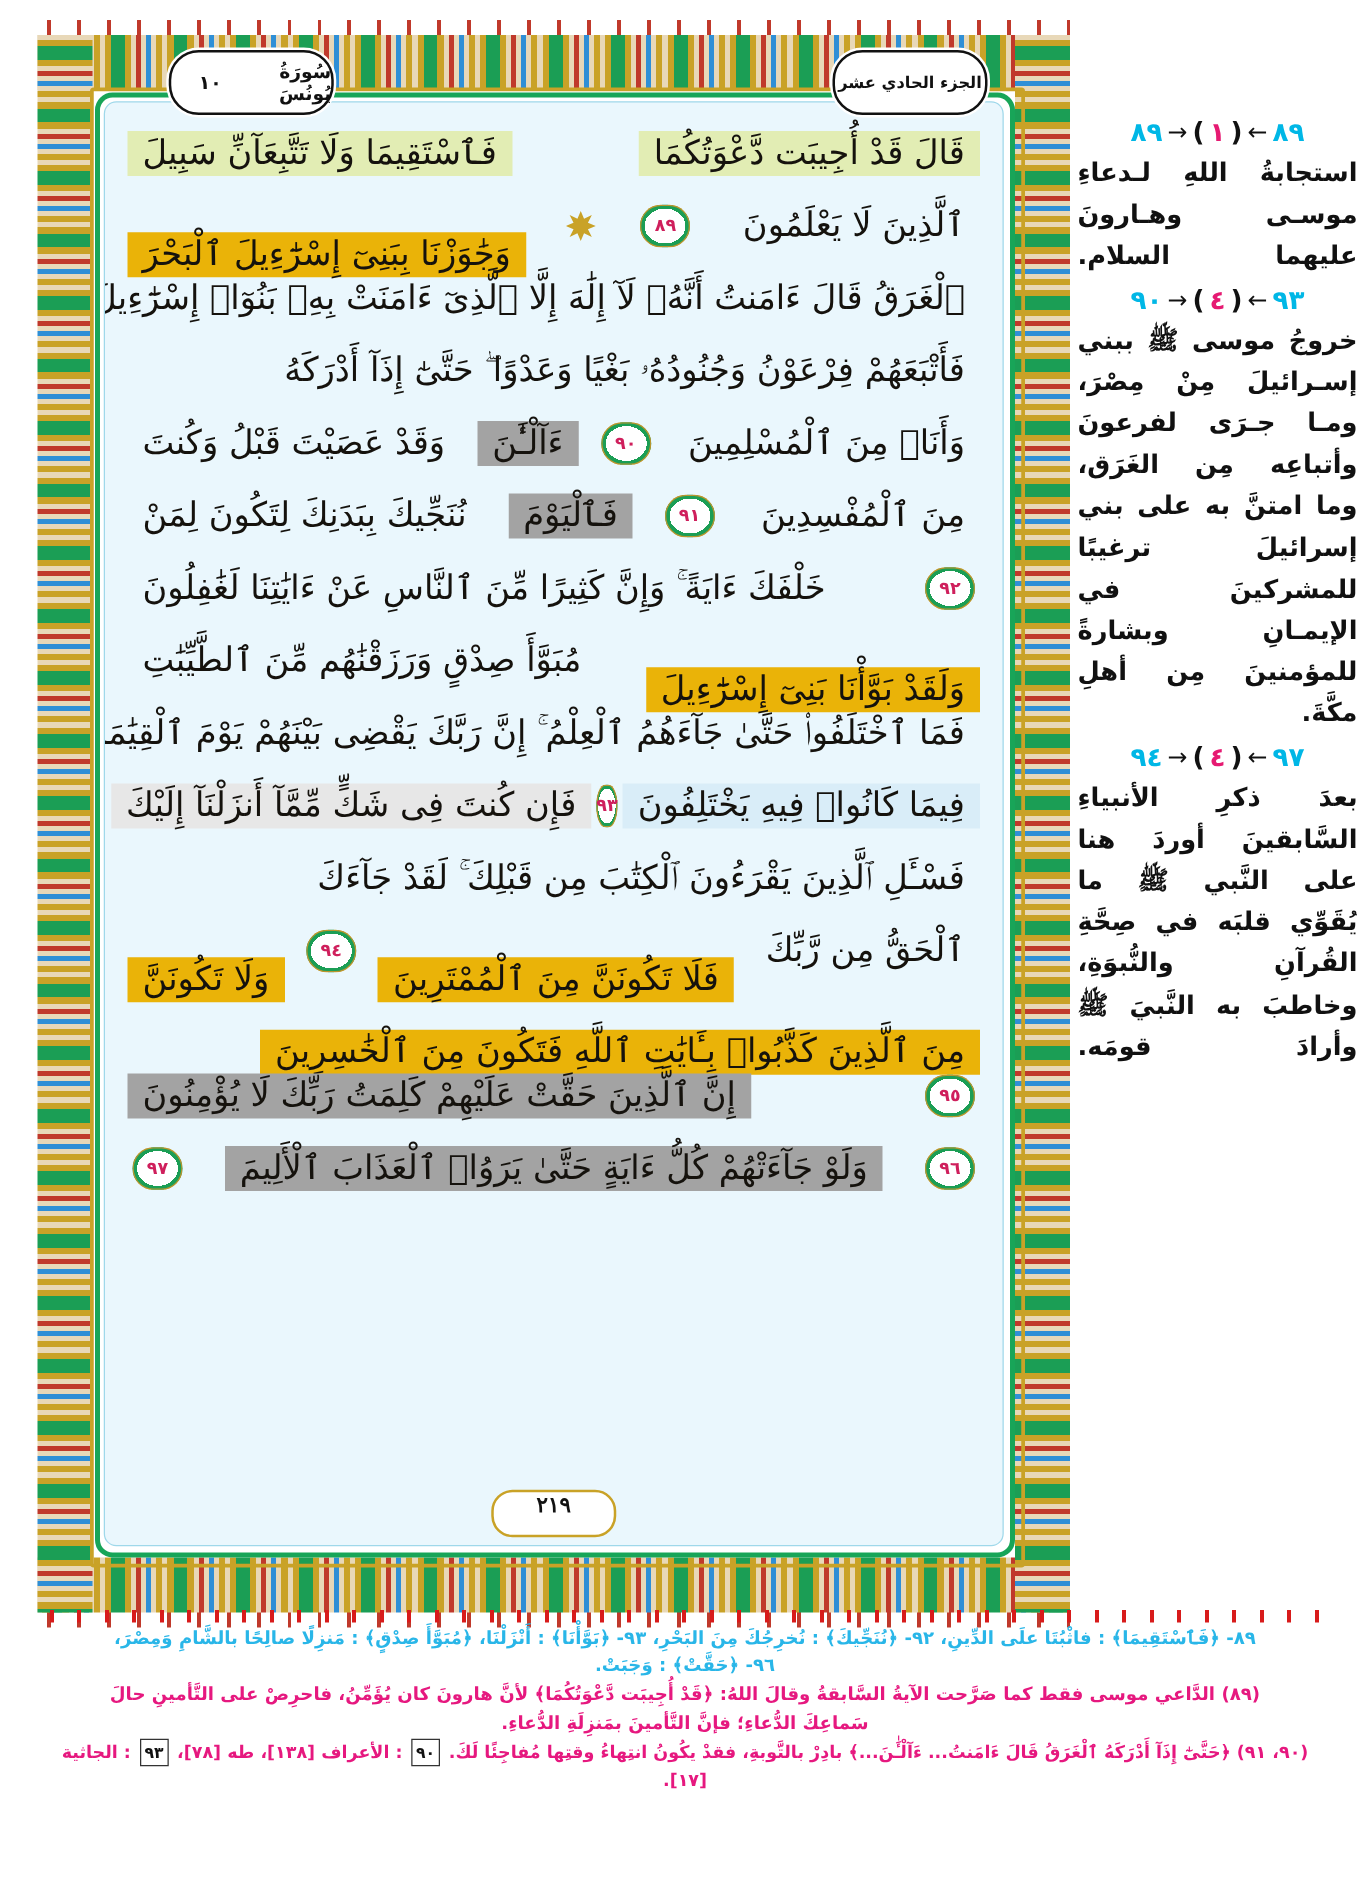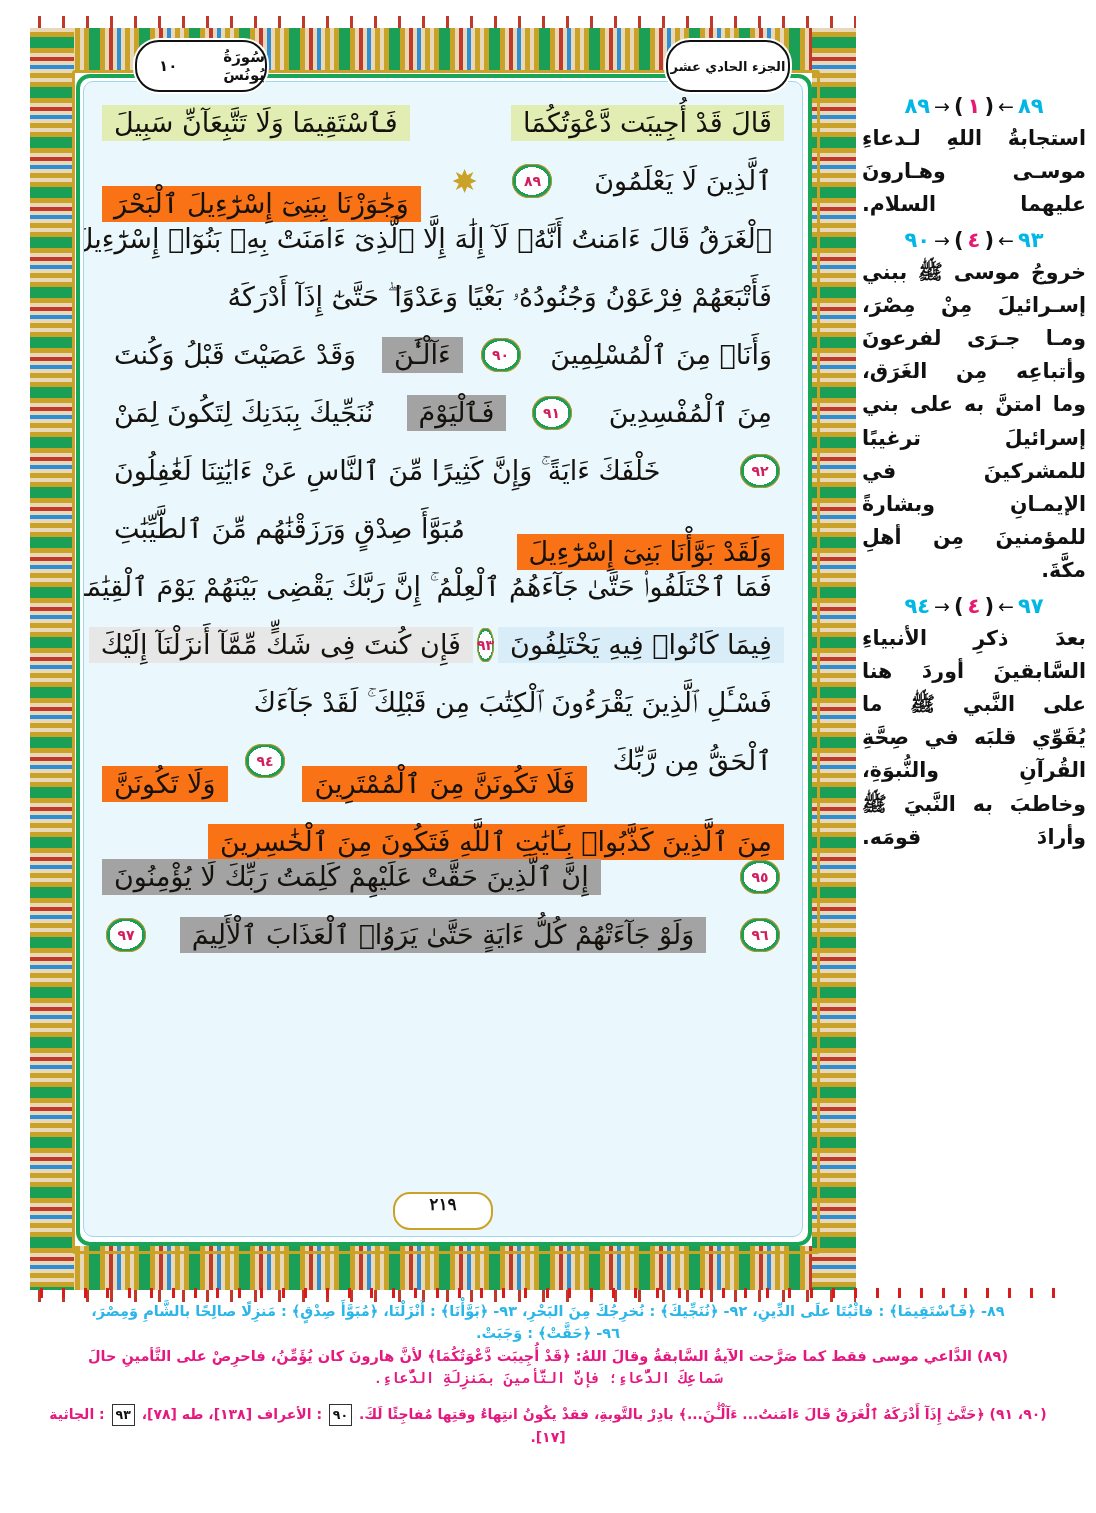--- a/index.html
+++ b/index.html
@@ -95,21 +95,21 @@
   .qline{
     display:flex;flex-direction:row;align-items:center;
     justify-content:space-between;
     height:58px;white-space:nowrap;
     font-family:"DejaVu Sans","Liberation Serif",serif;
     font-size:27px;line-height:1.15;color:#15120d;
     letter-spacing:0px;
   }
   .qline span.seg{display:inline-block;padding:2px 12px;}
   .hl-green{background:#e2edb4;}
-  .hl-pink{background:#f97316;margin-top:46px;}
+  .hl-pink{background:#eab308;margin-top:46px;}
   .hl-yellow{background:#a3a3a3;}
   .hl-blue{background:#d9edf8;}
   .hl-grey{background:#e7e7e7;}
   .hl-none{background:transparent;}
 
   .ayah-num{
     display:inline-flex;align-items:center;justify-content:center;
     width:40px;height:34px;margin:0 4px;vertical-align:middle;
     background:
       radial-gradient(ellipse at center,#ffffff 0 58%,#1b9e55 58% 72%,#d9b64a 72% 100%);
@@ -163,24 +163,24 @@
   }
   .fn-cyan{
     color:#29b6e8;font-weight:bold;font-size:14.5px;line-height:1.55;
     text-align:justify;text-align-last:center;
   }
   .fn-cyan .l2{display:block;text-align:center;}
   .fn-magenta{
     color:#e6187f;font-weight:bold;font-size:14.5px;line-height:1.6;
     text-align:justify;text-align-last:center;
   }
-  .fn-magenta .l2{display:block;text-align:left;font-family:Liberation Mono, monospace;}
+  .fn-magenta .l2{display:block;text-align:left;}
   .fn-last{
     color:#e6187f;font-weight:bold;font-size:14px;line-height:1.6;
-    margin-top:12px;text-align:center;
+    margin-top:0;text-align:center;
   }
   .refbox{
     display:inline-block;border:1px solid #333;color:#111;background:#fff;
     padding:0 3px;margin:0 2px;font-size:12.5px;font-weight:bold;
   }
   .sep-line{
     position:absolute;left:34px;top:1288px;width:1028px;height:10px;
     background:repeating-linear-gradient(90deg,
       transparent 0 6px,#d81b1b 6px 9px,transparent 9px 22px);
   }

